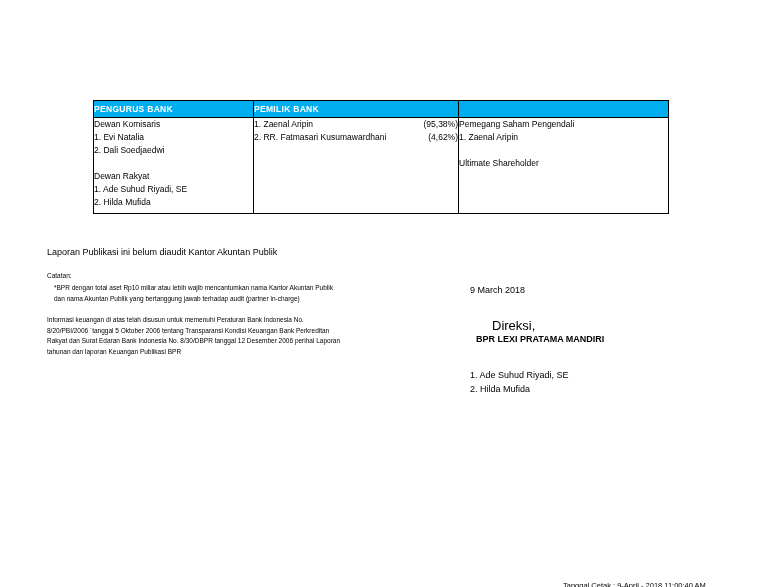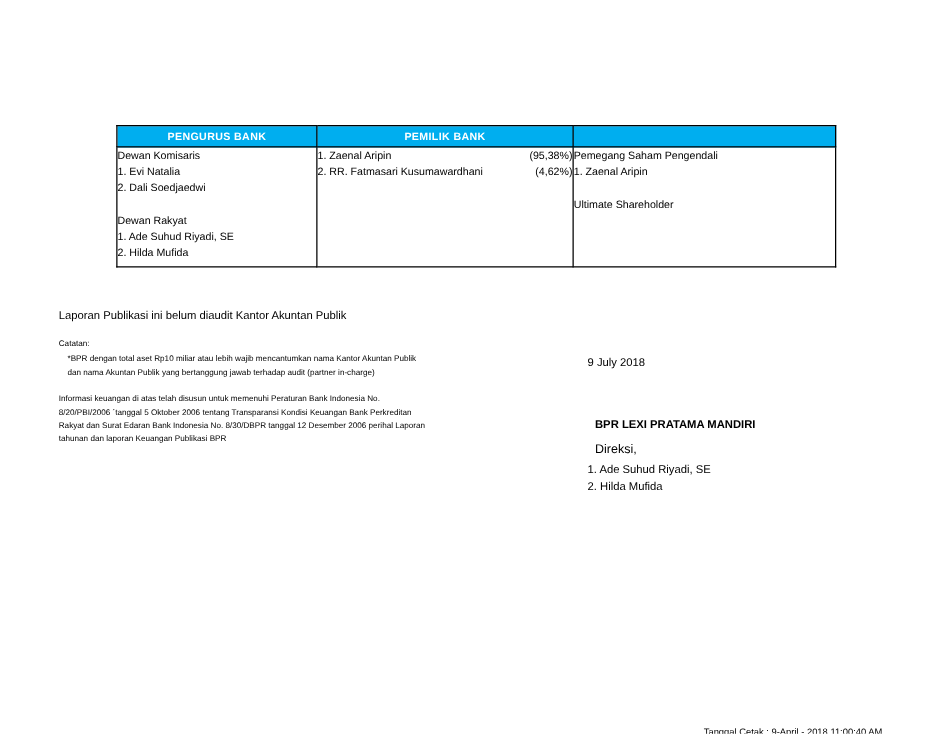--- a/index.html
+++ b/index.html
@@ -36,21 +36,21 @@
     table-layout: fixed;
   }
   table.board td, table.board th {
     border: 1px solid #000000;
     vertical-align: top;
     padding: 0;
   }
   .hdr {
     background: #00AEEF;
     color: #ffffff;
-    text-align: center;
+    text-align: left;
     font-size: 8.5px;
     font-weight: bold;
     letter-spacing: 0.3px;
     height: 16px;
     line-height: 16px;
     padding: 0 2px;
   }
   .hdr.blank {
     background: #00AEEF;
   }
@@ -114,25 +114,24 @@
   
   .sig-date {
     position: absolute;
     left: 470px;
     top: 285px;
     font-size: 9px;
     white-space: nowrap;
   }
   .sig-direksi {
     position: absolute;
-    left: 476px;
+    left: 492px;
     top: 318px;
-    font-size: 10px;
-    white-space: nowrap;
-    margin-top: 36px;
+    font-size: 13px;
+    white-space: nowrap;
   }
   .sig-company {
     position: absolute;
     left: 464px;
     top: 334px;
     font-size: 9px;
     font-weight: bold;
     white-space: nowrap;
     padding-left: 12px;
   }
@@ -217,21 +216,21 @@
     <div class="indent">dan nama Akuntan Publik yang bertanggung jawab terhadap audit (partner in-charge)</div>
   </div>
 
   <div class="info-body">
     <div>Informasi keuangan di atas telah disusun untuk memenuhi Peraturan Bank Indonesia No.</div>
     <div>8/20/PBI/2006 ´tanggal 5 Oktober 2006 tentang Transparansi Kondisi Keuangan Bank Perkreditan</div>
     <div>Rakyat dan Surat Edaran Bank Indonesia No. 8/30/DBPR tanggal 12 Desember 2006 perihal Laporan</div>
     <div>tahunan dan laporan Keuangan Publikasi BPR</div>
   </div>
 
-  <div class="sig-date">9 July 2018</div>
+  <div class="sig-date">9 March 2018</div>
   <div class="sig-direksi">Direksi,</div>
   <div class="sig-company">BPR LEXI PRATAMA MANDIRI</div>
   <div class="sig-names">
     <div>1. Ade Suhud Riyadi, SE</div>
     <div>2. Hilda Mufida</div>
   </div>
 
   <div class="print-stamp">Tanggal Cetak : 9-April - 2018 11:00:40 AM</div>
 
 </div>

